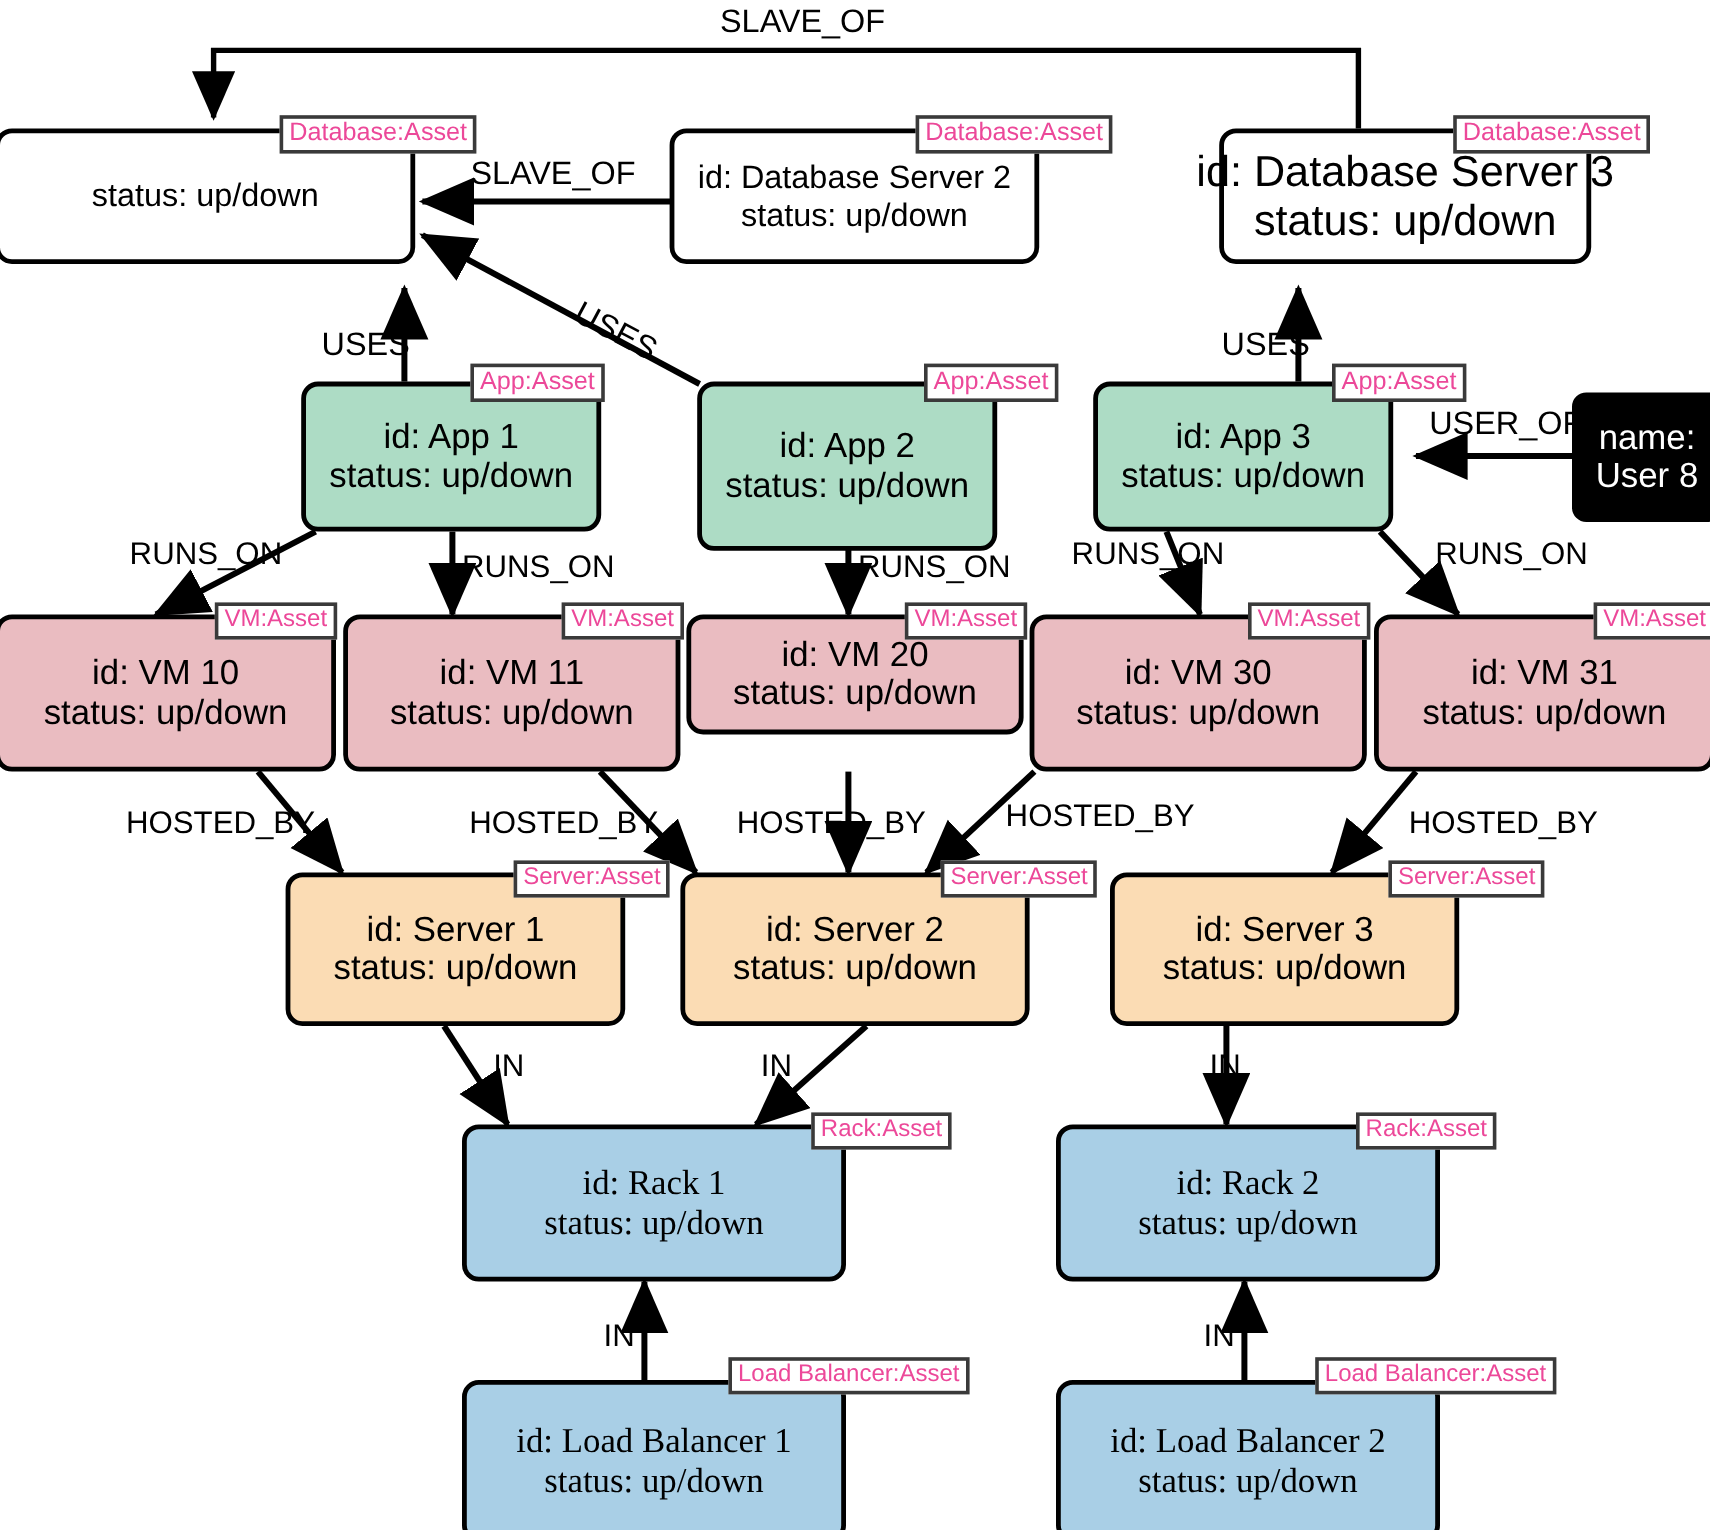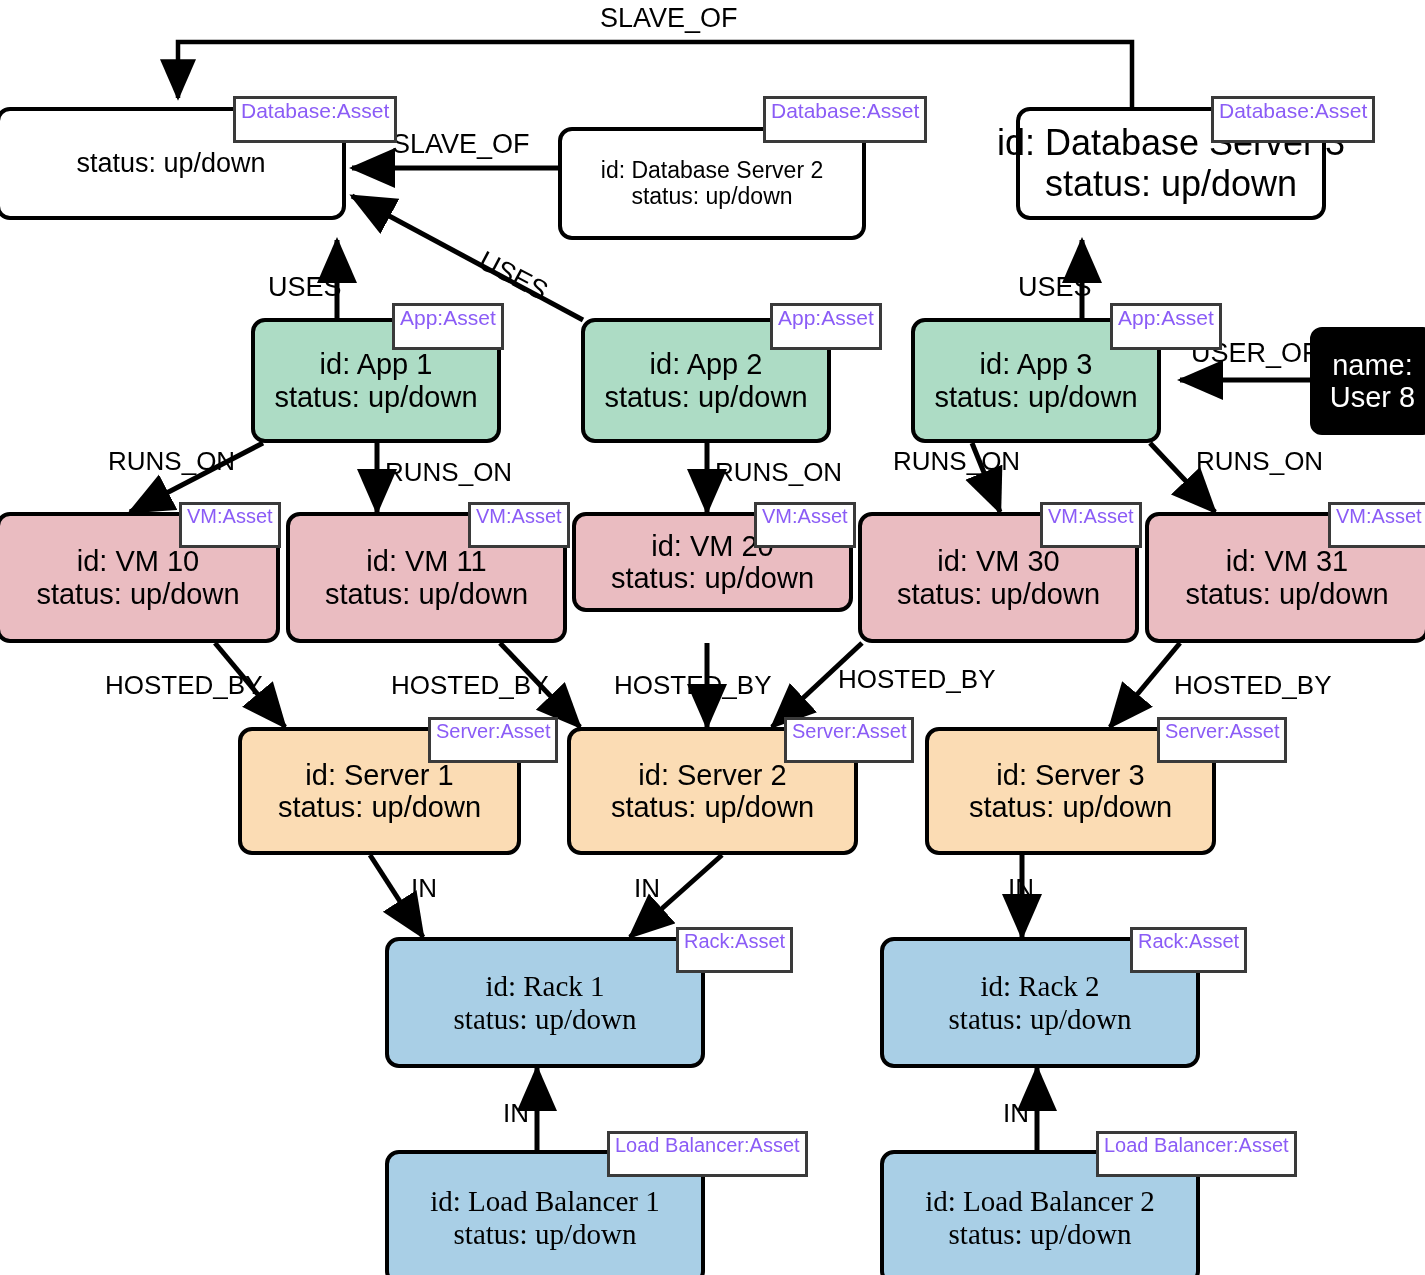--- a/index.html
+++ b/index.html
@@ -11,22 +11,22 @@
         display:flex;flex-direction:column;align-items:center;justify-content:center;
         text-align:center;line-height:1.12;z-index:5;}
   .node .l1,.node .l2{white-space:nowrap;}
   .node.db{background:#ffffff;}
   .node.app{background:#addcc5;}
   .node.vm{background:#eabcc1;}
   .node.srv{background:#fbdcb4;}
   .node.rack{background:#a9cfe6;font-family:Liberation Serif, serif;}
   .node.user{background:#000000;color:#ffffff;border-color:#000;border-radius:12px;}
 
-  .tag{position:absolute;background:#fff;border:3px solid #3a3a3a;color:#8b5cf6;
-       padding:1px 5px 18px 5px;white-space:nowrap;z-index:9;line-height:1.05;}
+  .tag{position:absolute;background:#fff;border:3px solid #3a3a3a;color:#ec4899;
+       padding:1px 5px 3px 5px;white-space:nowrap;z-index:9;line-height:1.05;}
 
   .elabel{position:absolute;color:#000;white-space:nowrap;z-index:8;line-height:1;}
   .elabel.rot{transform-origin:left top;}
 </style>
 </head>
 <body>
 
 <div id="stage">
 
   <svg id="edges" viewBox="0 0 1425 1275">
@@ -79,39 +79,39 @@
 
       <path d="M1037,1150 L1037,1068"></path>
     </g>
   </svg>
 
   <div class="node db" style="left:-4px;top:107px;width:350px;height:113px;font-size:27px;">
     <div class="l2">status: up/down</div>
   </div>
   <div class="tag" style="left:233px;top:96px;font-size:21px;">Database:Asset</div>
 
-  <div class="node db" style="left:558px;top:107px;width:308px;height:113px;font-size:23px;margin-top:20px;">
+  <div class="node db" style="left:558px;top:107px;width:308px;height:113px;font-size:27px;">
     <div class="l1">id: Database Server 2</div>
     <div class="l2">status: up/down</div>
   </div>
   <div class="tag" style="left:763px;top:96px;font-size:21px;">Database:Asset</div>
 
   <div class="node db" style="left:1016px;top:107px;width:310px;height:113px;font-size:36px;">
     <div class="l1">id: Database Server 3</div>
     <div class="l2">status: up/down</div>
   </div>
   <div class="tag" style="left:1211px;top:96px;font-size:21px;">Database:Asset</div>
 
   <div class="node app" style="left:251px;top:318px;width:250px;height:125px;font-size:29px;">
     <div class="l1">id: App 1</div>
     <div class="l2">status: up/down</div>
   </div>
   <div class="tag" style="left:392px;top:303px;font-size:21px;">App:Asset</div>
 
-  <div class="node app" style="left:581px;top:318px;width:250px;height:125px;font-size:29px;">
+  <div class="node app" style="left:581px;top:318px;width:250px;height:141px;font-size:29px;">
     <div class="l1">id: App 2</div>
     <div class="l2">status: up/down</div>
   </div>
   <div class="tag" style="left:770px;top:303px;font-size:21px;">App:Asset</div>
 
   <div class="node app" style="left:911px;top:318px;width:250px;height:125px;font-size:29px;">
     <div class="l1">id: App 3</div>
     <div class="l2">status: up/down</div>
   </div>
   <div class="tag" style="left:1110px;top:303px;font-size:21px;">App:Asset</div>

